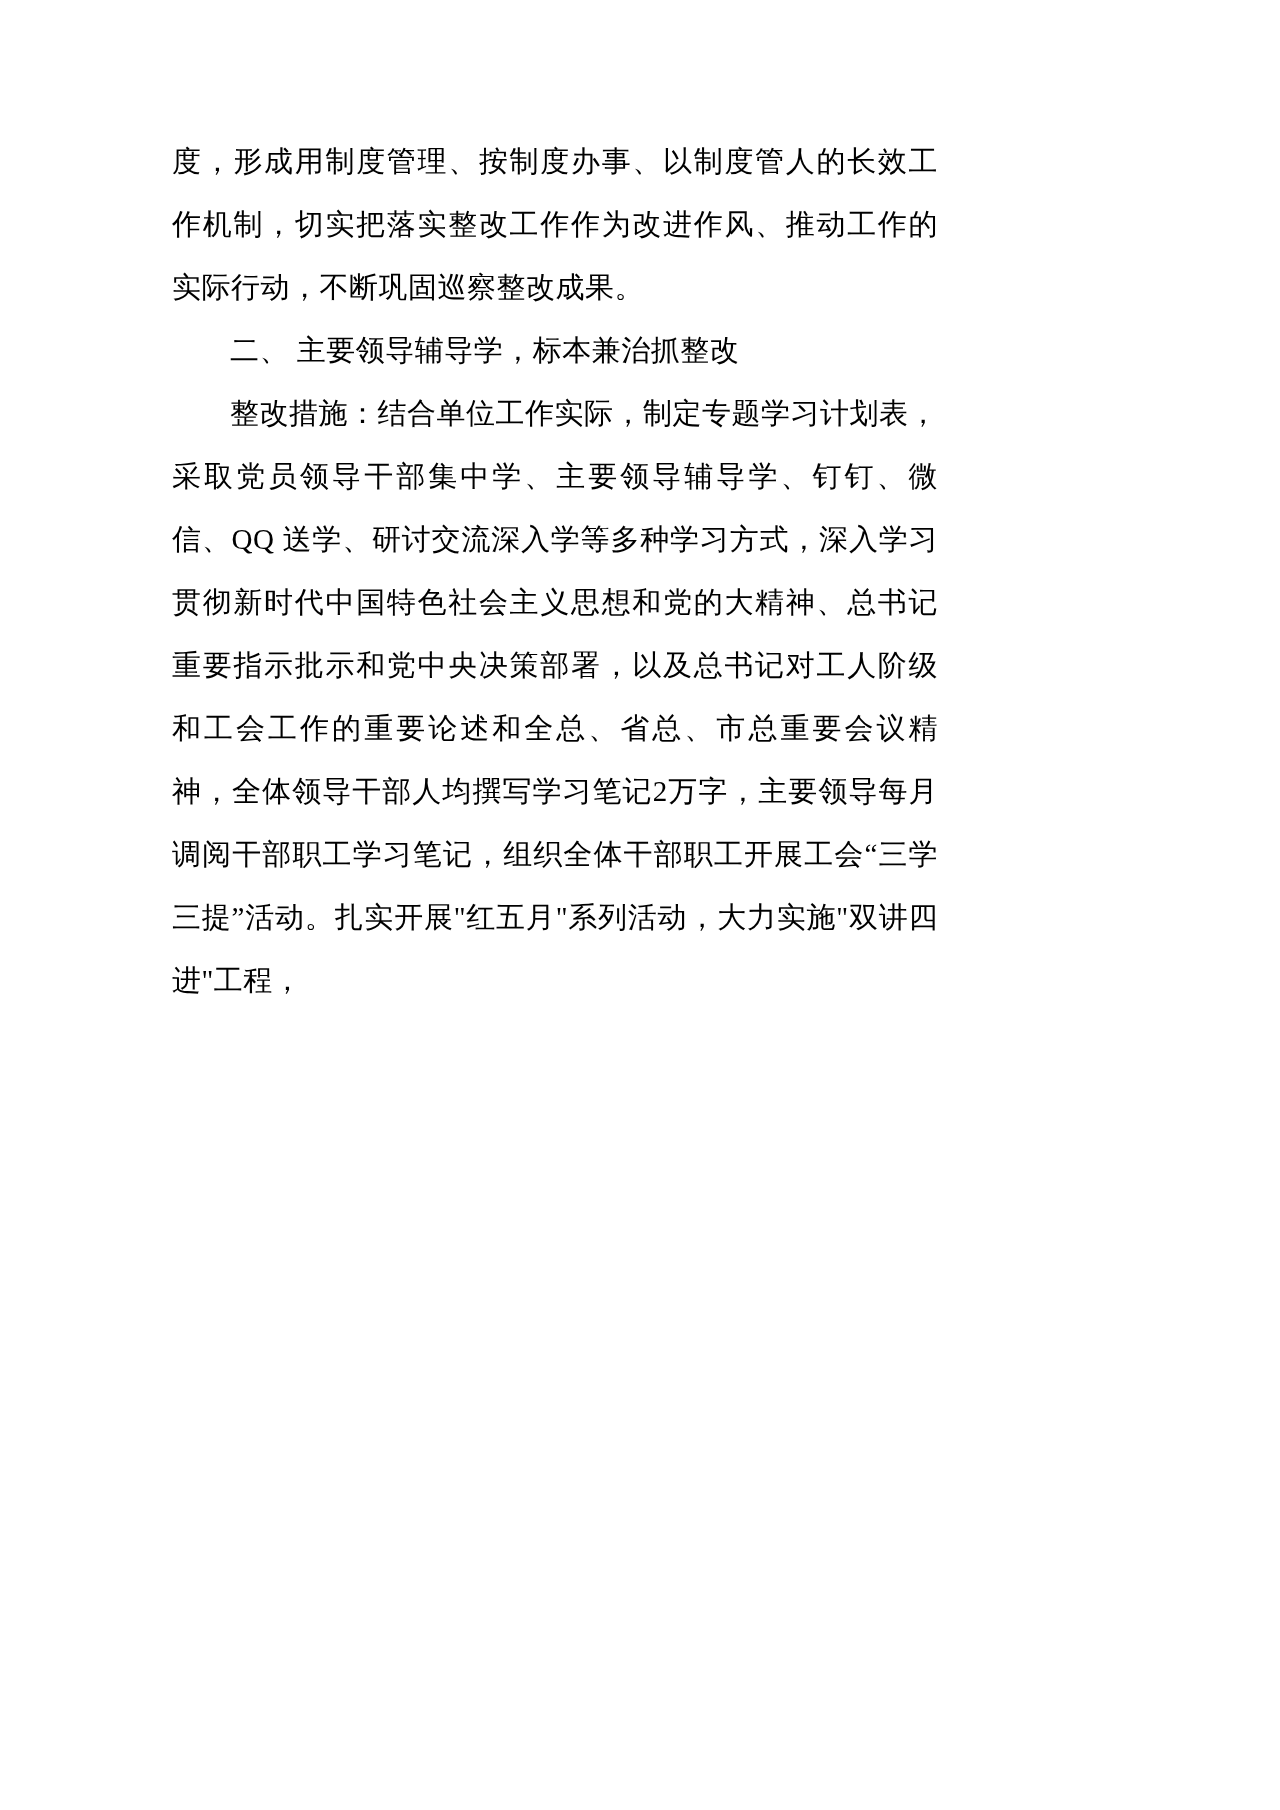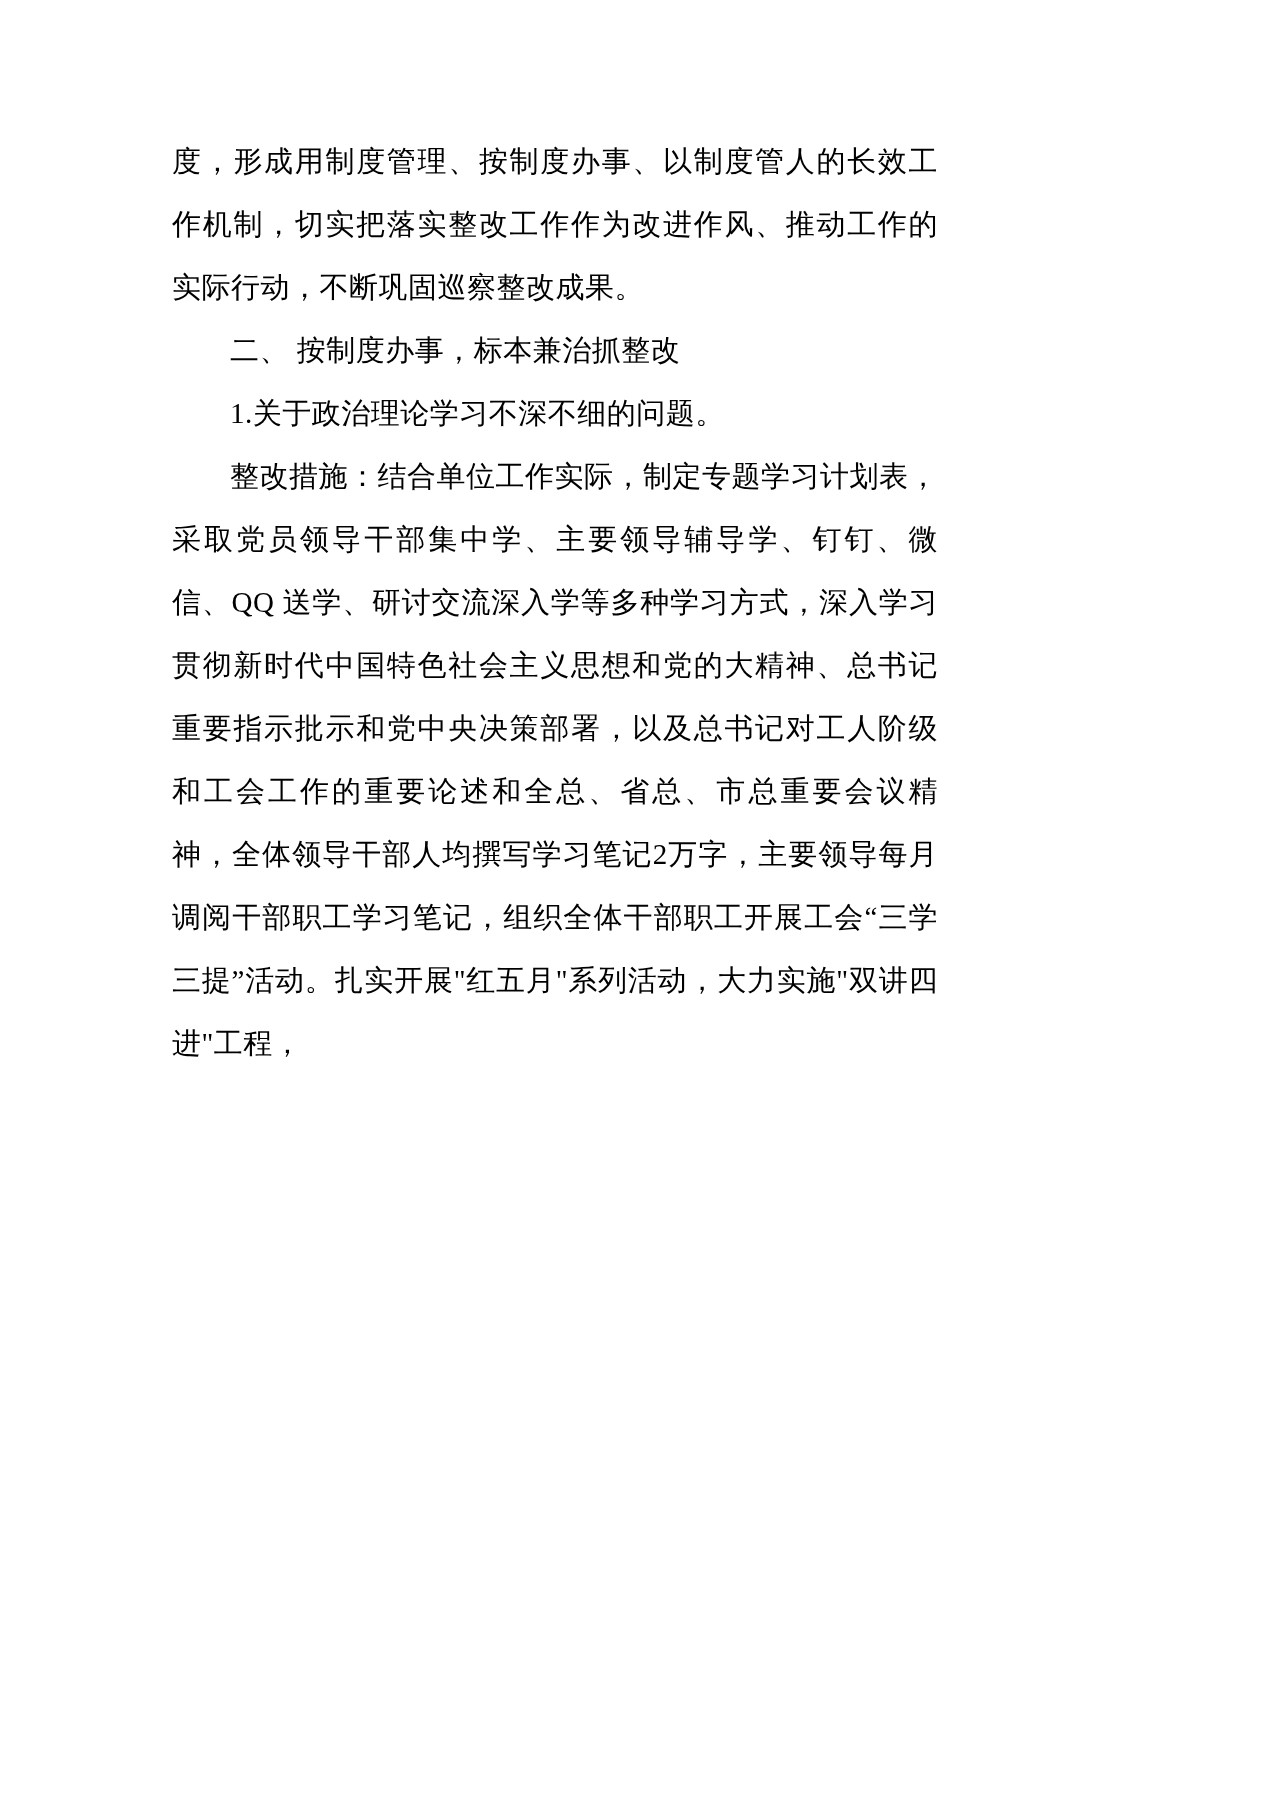--- a/index.html
+++ b/index.html
@@ -36,17 +36,16 @@
   .para.indent {
     text-indent: 2em;
   }
 </style>
 </head>
 <body>
 
 <div class="page">
   <div class="doc-body">
       <div class="para">度，形成用制度管理、按制度办事、以制度管人的长效工作机制，切实把落实整改工作作为改进作风、推动工作的实际行动，不断巩固巡察整改成果。</div>
-      <div class="para indent">二、  按制度办事，标本兼治抓整改</div>
-      <div class="para indent">1.关于政治理论学习不深不细的问题。</div>
+      <div class="para indent">二、  主要领导辅导学，标本兼治抓整改</div>
       <div class="para indent">整改措施：结合单位工作实际，制定专题学习计划表，采取党员领导干部集中学、主要领导辅导学、钉钉、微信、QQ 送学、研讨交流深入学等多种学习方式，深入学习贯彻新时代中国特色社会主义思想和党的大精神、总书记重要指示批示和党中央决策部署，以及总书记对工人阶级和工会工作的重要论述和全总、省总、市总重要会议精神，全体领导干部人均撰写学习笔记2万字，主要领导每月调阅干部职工学习笔记，组织全体干部职工开展工会“三学三提”活动。扎实开展"红五月"系列活动，大力实施"双讲四进"工程，</div>
     </div>
 </div>
 
 </body></html>

